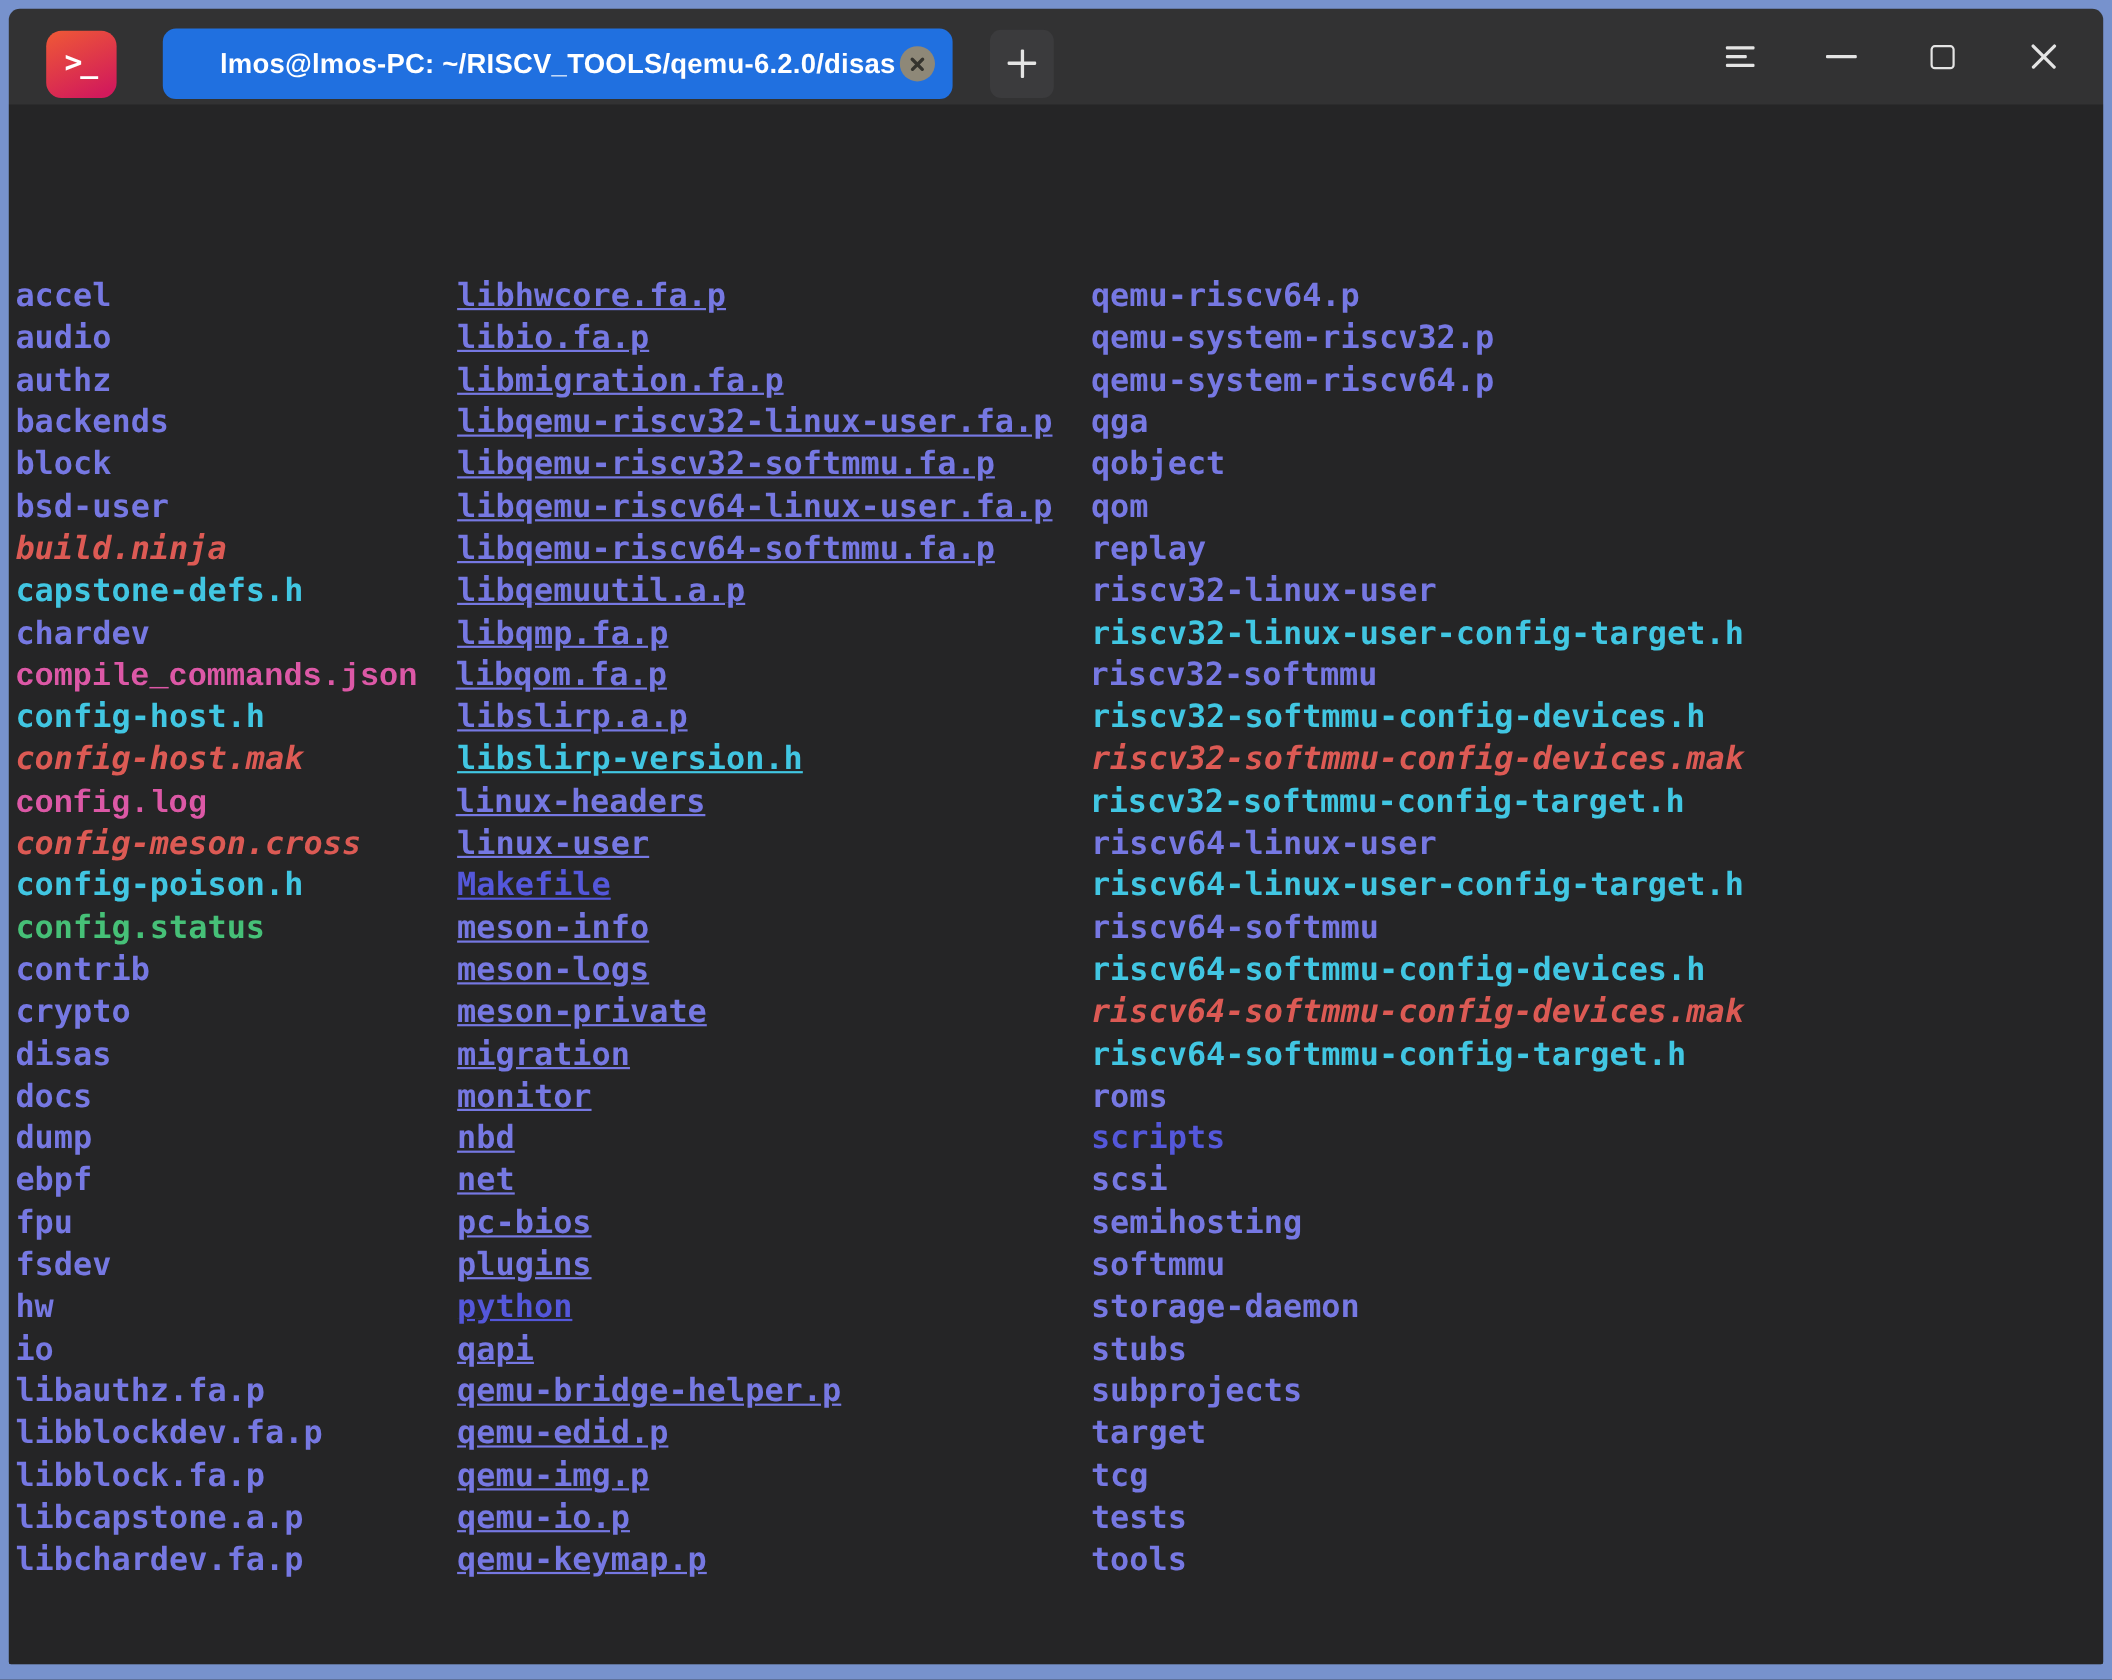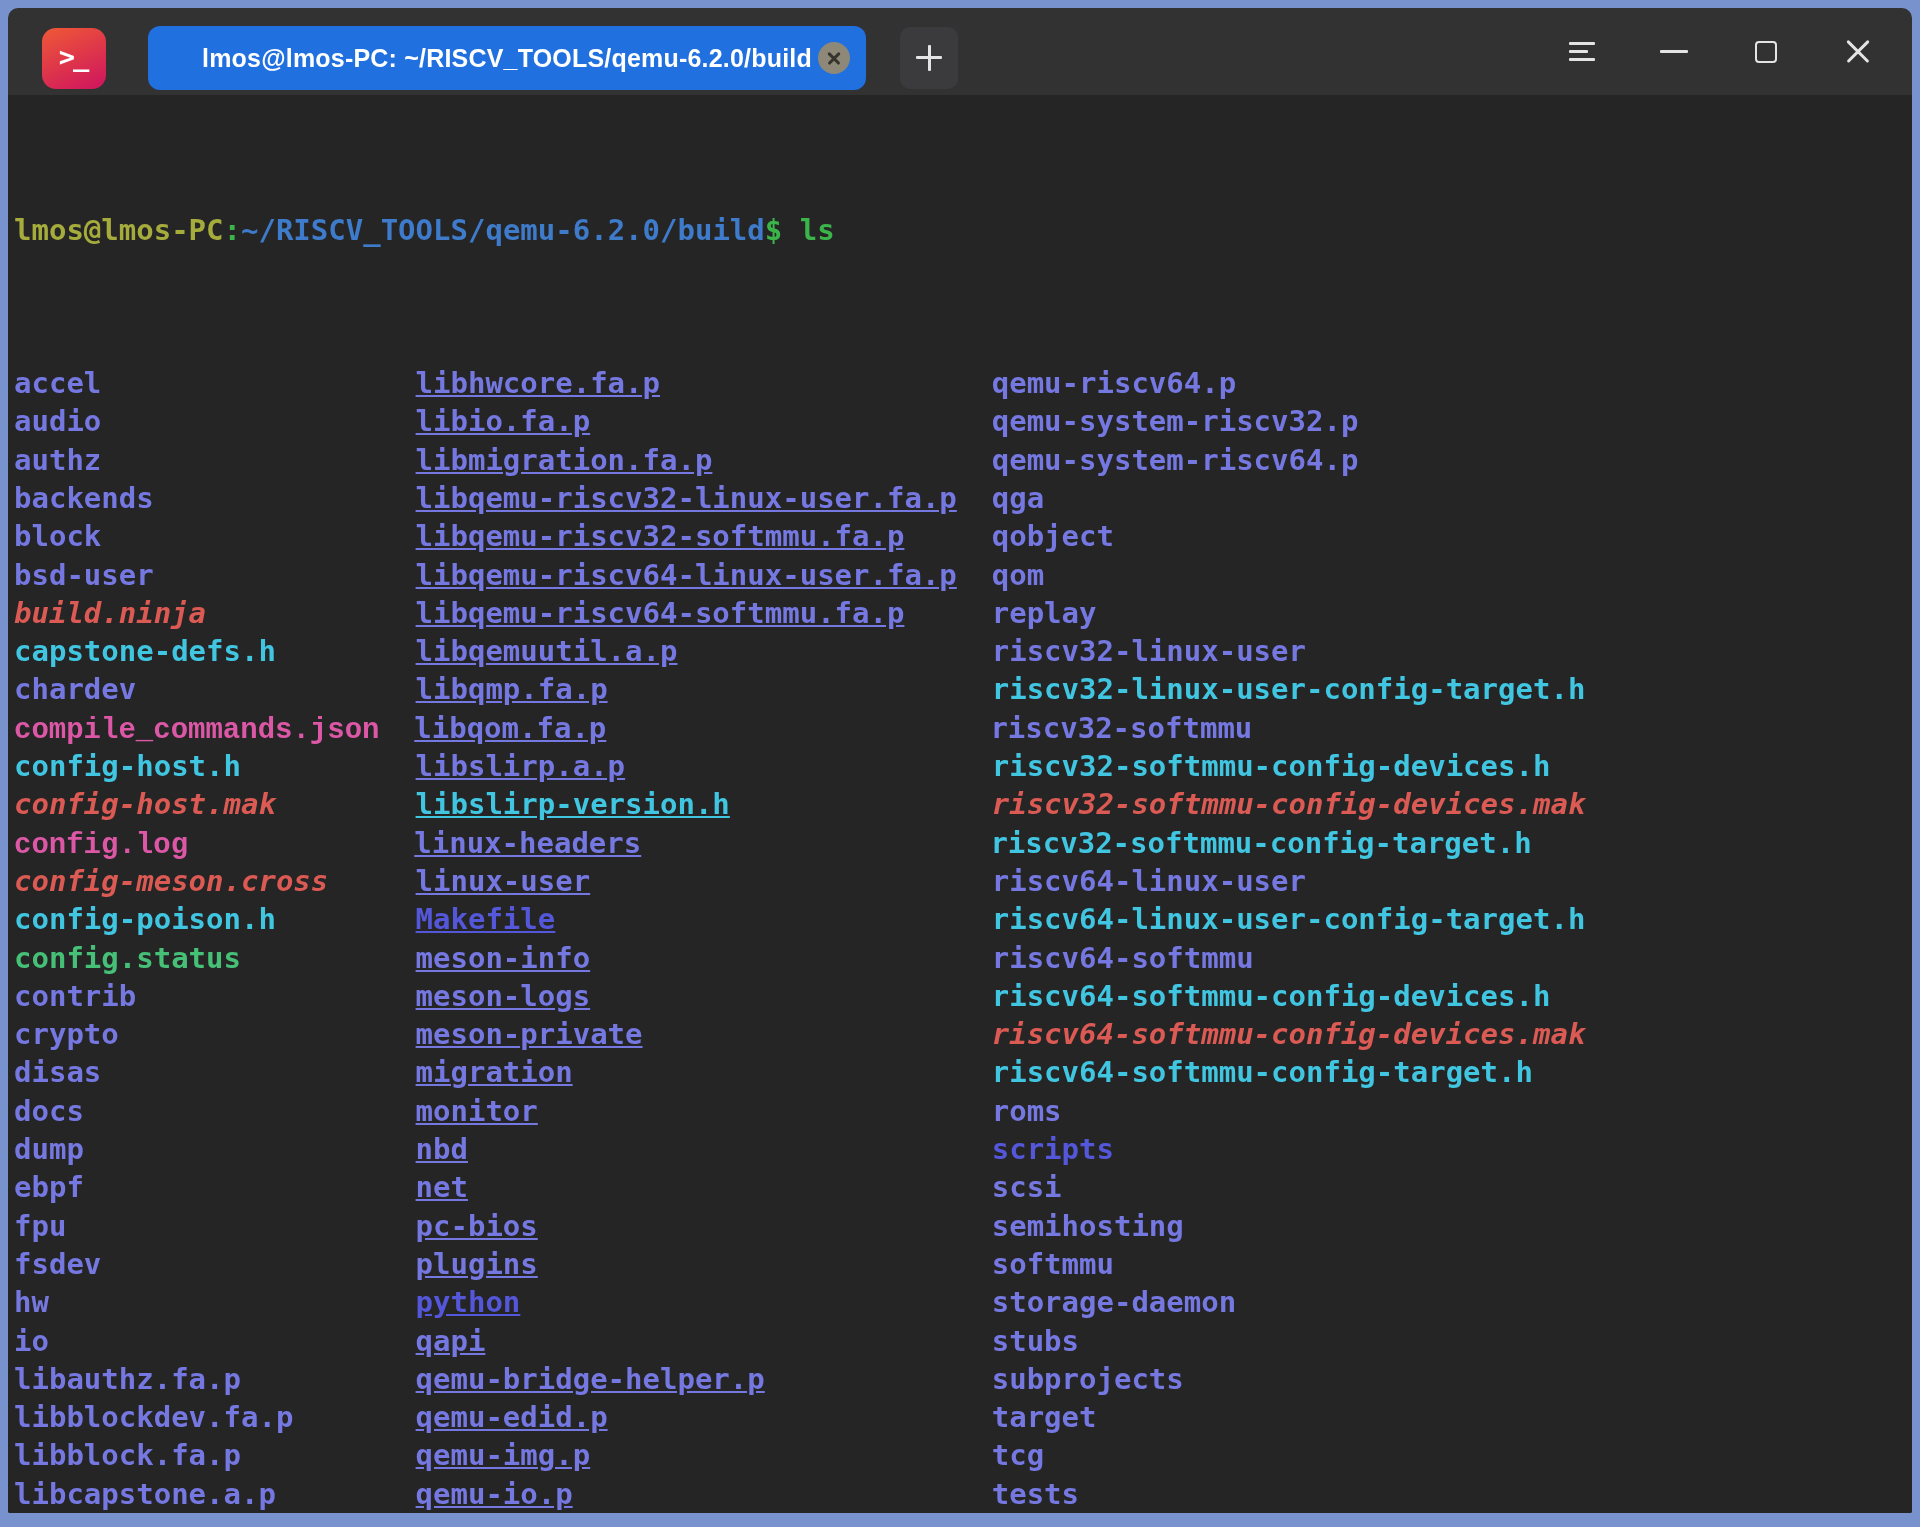--- a/index.html
+++ b/index.html
@@ -65,21 +65,21 @@
 <body>
 
 <div class="window">
 
   <div class="titlebar">
     <div class="app-icon">
       <span>&gt;_</span>
     </div>
 
     <div class="tab">
-      <span class="tab-title">lmos@lmos-PC: ~/RISCV_TOOLS/qemu-6.2.0/build</span>
+      <span class="tab-title">lmos@lmos-PC: ~/RISCV_TOOLS/qemu-6.2.0/disas</span>
       <span class="tab-close">
           <i></i>
           <b></b>
         </span>
     </div>
 
     <div class="new-tab">
         <i></i>
         <b></b>
       </div>
@@ -102,20 +102,19 @@
         <div class="close-glyph">
             <i></i>
             <b></b>
           </div>
       </div>
     </div>
   </div>
 
   <div class="content">
 
-    <div class="row"><span class="f c-olive">lmos@lmos-PC</span><span class="f c-green">:</span><span class="f c-path">~/RISCV_TOOLS/qemu-6.2.0/build</span><span class="f c-green">$</span><span class="f c-green cmd">ls</span></div>
 
     <div><div class="row"><span class="f c-dir w1">accel</span><span class="f c-dir w2">libhwcore.fa.p</span><span class="f c-dir">qemu-riscv64.p</span></div><div class="row"><span class="f c-dir w1">audio</span><span class="f c-dir w2">libio.fa.p</span><span class="f c-dir">qemu-system-riscv32.p</span></div><div class="row"><span class="f c-dir w1">authz</span><span class="f c-dir w2">libmigration.fa.p</span><span class="f c-dir">qemu-system-riscv64.p</span></div><div class="row"><span class="f c-dir w1">backends</span><span class="f c-dir w2">libqemu-riscv32-linux-user.fa.p</span><span class="f c-dir">qga</span></div><div class="row"><span class="f c-dir w1">block</span><span class="f c-dir w2">libqemu-riscv32-softmmu.fa.p</span><span class="f c-dir">qobject</span></div><div class="row"><span class="f c-dir w1">bsd-user</span><span class="f c-dir w2">libqemu-riscv64-linux-user.fa.p</span><span class="f c-dir">qom</span></div><div class="row"><span class="f c-red w1">build.ninja</span><span class="f c-dir w2">libqemu-riscv64-softmmu.fa.p</span><span class="f c-dir">replay</span></div><div class="row"><span class="f c-cyan w1">capstone-defs.h</span><span class="f c-dir w2">libqemuutil.a.p</span><span class="f c-dir">riscv32-linux-user</span></div><div class="row"><span class="f c-dir w1">chardev</span><span class="f c-dir w2">libqmp.fa.p</span><span class="f c-cyan">riscv32-linux-user-config-target.h</span></div><div class="row"><span class="f c-pink w1">compile_commands.json</span><span class="f c-dir w2">libqom.fa.p</span><span class="f c-dir">riscv32-softmmu</span></div><div class="row"><span class="f c-cyan w1">config-host.h</span><span class="f c-dir w2">libslirp.a.p</span><span class="f c-cyan">riscv32-softmmu-config-devices.h</span></div><div class="row"><span class="f c-red w1">config-host.mak</span><span class="f c-cyan w2">libslirp-version.h</span><span class="f c-red">riscv32-softmmu-config-devices.mak</span></div><div class="row"><span class="f c-pink w1">config.log</span><span class="f c-dir w2">linux-headers</span><span class="f c-cyan">riscv32-softmmu-config-target.h</span></div><div class="row"><span class="f c-red w1">config-meson.cross</span><span class="f c-dir w2">linux-user</span><span class="f c-dir">riscv64-linux-user</span></div><div class="row"><span class="f c-cyan w1">config-poison.h</span><span class="f c-sym w2">Makefile</span><span class="f c-cyan">riscv64-linux-user-config-target.h</span></div><div class="row"><span class="f c-exec w1">config.status</span><span class="f c-dir w2">meson-info</span><span class="f c-dir">riscv64-softmmu</span></div><div class="row"><span class="f c-dir w1">contrib</span><span class="f c-dir w2">meson-logs</span><span class="f c-cyan">riscv64-softmmu-config-devices.h</span></div><div class="row"><span class="f c-dir w1">crypto</span><span class="f c-dir w2">meson-private</span><span class="f c-red">riscv64-softmmu-config-devices.mak</span></div><div class="row"><span class="f c-dir w1">disas</span><span class="f c-dir w2">migration</span><span class="f c-cyan">riscv64-softmmu-config-target.h</span></div><div class="row"><span class="f c-dir w1">docs</span><span class="f c-dir w2">monitor</span><span class="f c-dir">roms</span></div><div class="row"><span class="f c-dir w1">dump</span><span class="f c-dir w2">nbd</span><span class="f c-sym">scripts</span></div><div class="row"><span class="f c-dir w1">ebpf</span><span class="f c-dir w2">net</span><span class="f c-dir">scsi</span></div><div class="row"><span class="f c-dir w1">fpu</span><span class="f c-dir w2">pc-bios</span><span class="f c-dir">semihosting</span></div><div class="row"><span class="f c-dir w1">fsdev</span><span class="f c-dir w2">plugins</span><span class="f c-dir">softmmu</span></div><div class="row"><span class="f c-dir w1">hw</span><span class="f c-sym w2">python</span><span class="f c-dir">storage-daemon</span></div><div class="row"><span class="f c-dir w1">io</span><span class="f c-dir w2">qapi</span><span class="f c-dir">stubs</span></div><div class="row"><span class="f c-dir w1">libauthz.fa.p</span><span class="f c-dir w2">qemu-bridge-helper.p</span><span class="f c-dir">subprojects</span></div><div class="row"><span class="f c-dir w1">libblockdev.fa.p</span><span class="f c-dir w2">qemu-edid.p</span><span class="f c-dir">target</span></div><div class="row"><span class="f c-dir w1">libblock.fa.p</span><span class="f c-dir w2">qemu-img.p</span><span class="f c-dir">tcg</span></div><div class="row"><span class="f c-dir w1">libcapstone.a.p</span><span class="f c-dir w2">qemu-io.p</span><span class="f c-dir">tests</span></div><div class="row"><span class="f c-dir w1">libchardev.fa.p</span><span class="f c-dir w2">qemu-keymap.p</span><span class="f c-dir">tools</span></div></div>
 
     
 
   </div>
 </div>
 
 </body></html>

